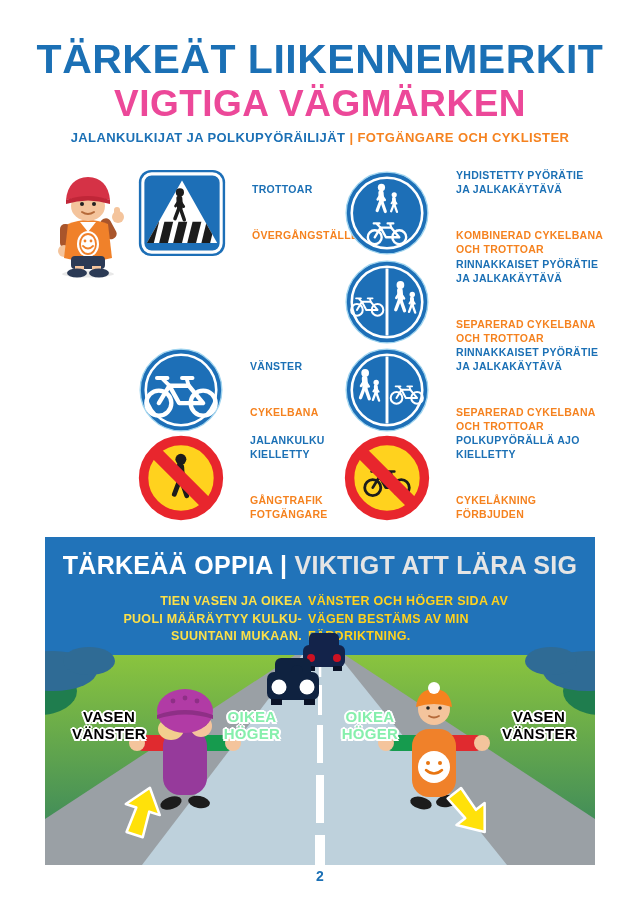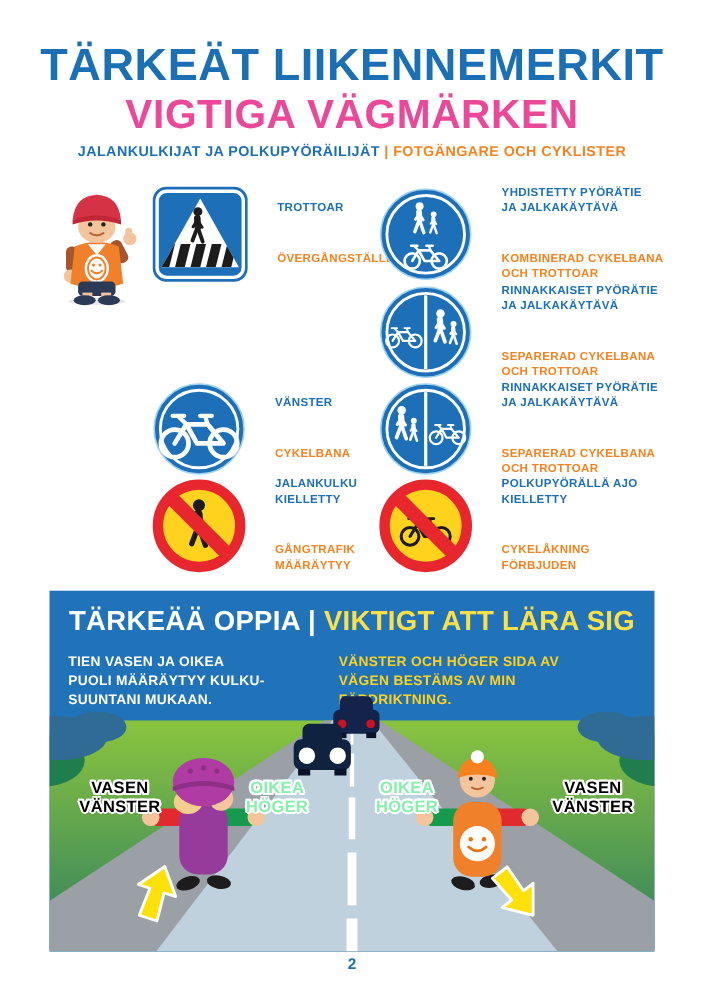--- a/index.html
+++ b/index.html
@@ -35,26 +35,26 @@
   #mascot{position:absolute;left:46px;top:166px;}
   
   .panel{
     position:absolute;left:45px;top:537px;width:550px;height:328px;
     background:#2173b9;overflow:hidden;
   }
   .panel-heading{
     position:absolute;top:14px;left:0;width:550px;text-align:center;
     font-size:25px;font-weight:800;letter-spacing:.3px;color:#ffffff;
   }
-  .panel-heading .sv{color:#fde047;}
+  .panel-heading .sv{color:#e5e5e5;}
   .lesson-body{
     position:absolute;top:56px;font-size:12.5px;font-weight:800;
     line-height:1.4;letter-spacing:.3px;white-space:pre-line;
   }
-  .lesson-fi{left:17px;width:240px;color:#ffffff;text-align:left;}
+  .lesson-fi{left:17px;width:240px;color:#fde047;text-align:right;}
   .lesson-sv{right:17px;width:270px;color:#ffd21e;text-align:left;}
   #road-scene{position:absolute;left:0;top:90px;}
   .dir-label{
     position:absolute;transform:translateX(-50%);
     font-size:15px;font-weight:800;line-height:1.12;letter-spacing:.3px;
     text-align:center;white-space:pre-line;
     text-shadow:-2px 0 0 #fff,2px 0 0 #fff,0 -2px 0 #fff,0 2px 0 #fff,
                 -1.5px -1.5px 0 #fff,1.5px -1.5px 0 #fff,-1.5px 1.5px 0 #fff,1.5px 1.5px 0 #fff;
   }
   .dir-red{color:#000000;}
@@ -160,21 +160,21 @@
   <div class="sign-row col-left r4">
     <svg class="sign-icon" width="86" height="86" viewBox="0 0 100 100">
       <circle cx="50" cy="50" r="43.5" fill="#ffd21e" stroke="#e8262d" stroke-width="11"></circle>
       <use href="#sym-walker" color="#1c1c1c" transform="translate(49,52) scale(0.85)"></use>
       <rect x="3" y="42.5" width="94" height="15" transform="rotate(45 50 50)" fill="#e8262d"></rect>
     </svg>
     <div class="sign-label">
       <div class="sign-fi">JALANKULKU
 KIELLETTY</div>
       <div class="sign-sv">GÅNGTRAFIK
-MÄÄRÄYTYY</div>
+FOTGÄNGARE</div>
     </div>
   </div>
 
   <div class="sign-row col-right r1">
     <svg class="sign-icon" width="86" height="86" viewBox="0 0 100 100">
       <circle cx="50" cy="50" r="47.5" fill="#1d6fb7" stroke="#9fd4ef" stroke-width="1.6"></circle>
       <circle cx="50" cy="50" r="41" fill="none" stroke="#ffffff" stroke-width="3"></circle>
       <use href="#sym-walker" color="#ffffff" transform="translate(43,36) scale(0.56)"></use>
       <use href="#sym-walker" color="#ffffff" transform="translate(58,40) scale(0.4)"></use>
       <use href="#sym-bike" color="#ffffff" transform="translate(50,72) scale(0.62)"></use>

